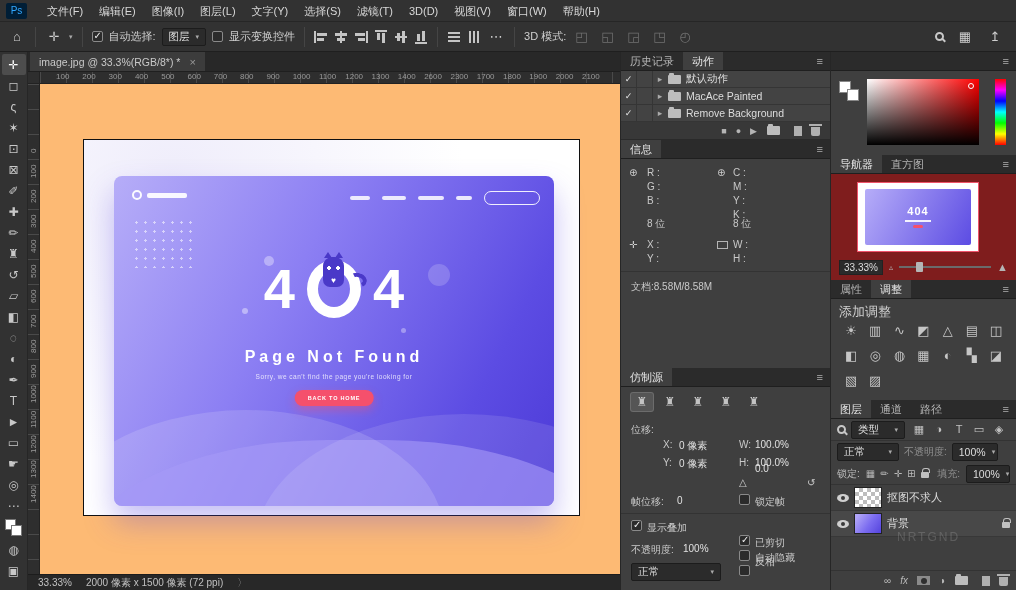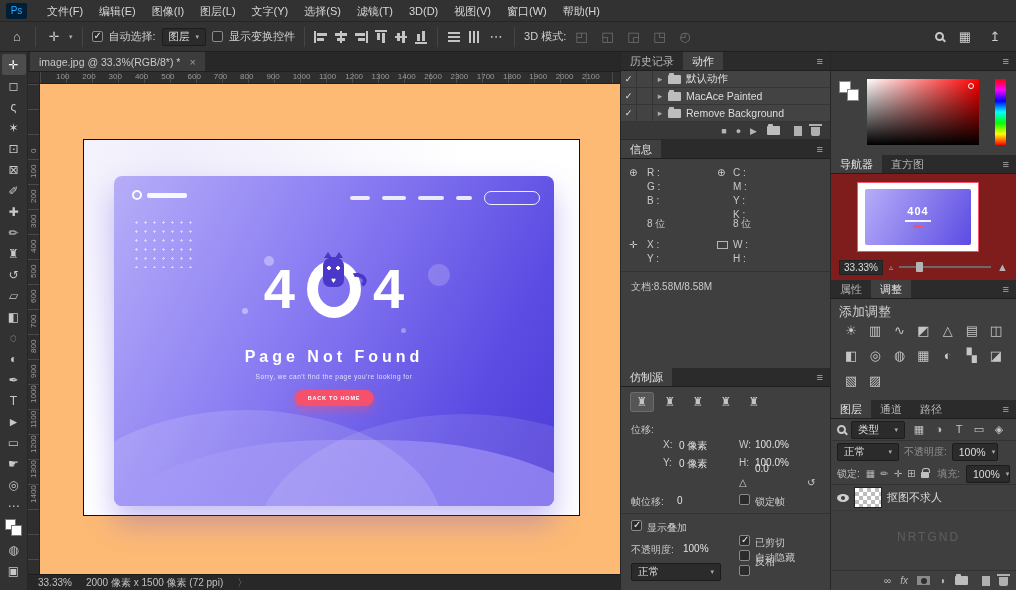--- a/index.html
+++ b/index.html
@@ -685,20 +685,26 @@
               <span>100%</span>
               <span class="dd-arrow">▾</span>
             </span>
         </div>
         <div class="lay-list">
           <div class="layer-row">
             <span class="eyeic"></span>
             <span class="lthumb checker"></span>
             <span class="lname">抠图不求人</span>
           </div>
+          <div class="layer-row selected">
+            <span class="eyeic"></span>
+            <span class="lthumb image"></span>
+            <span class="lname">背景</span>
+            <span class="lockic ml-auto"></span>
+          </div>
         </div>
         <div class="lay-footer">
           <span>∞</span>
           <span style="font-style:italic">fx</span>
           <span class="maskic"></span>
           <span>◑</span>
           <span class="folder-ic"></span>
           <span class="pageic"></span>
           <span class="trashic"></span>
         </div>

